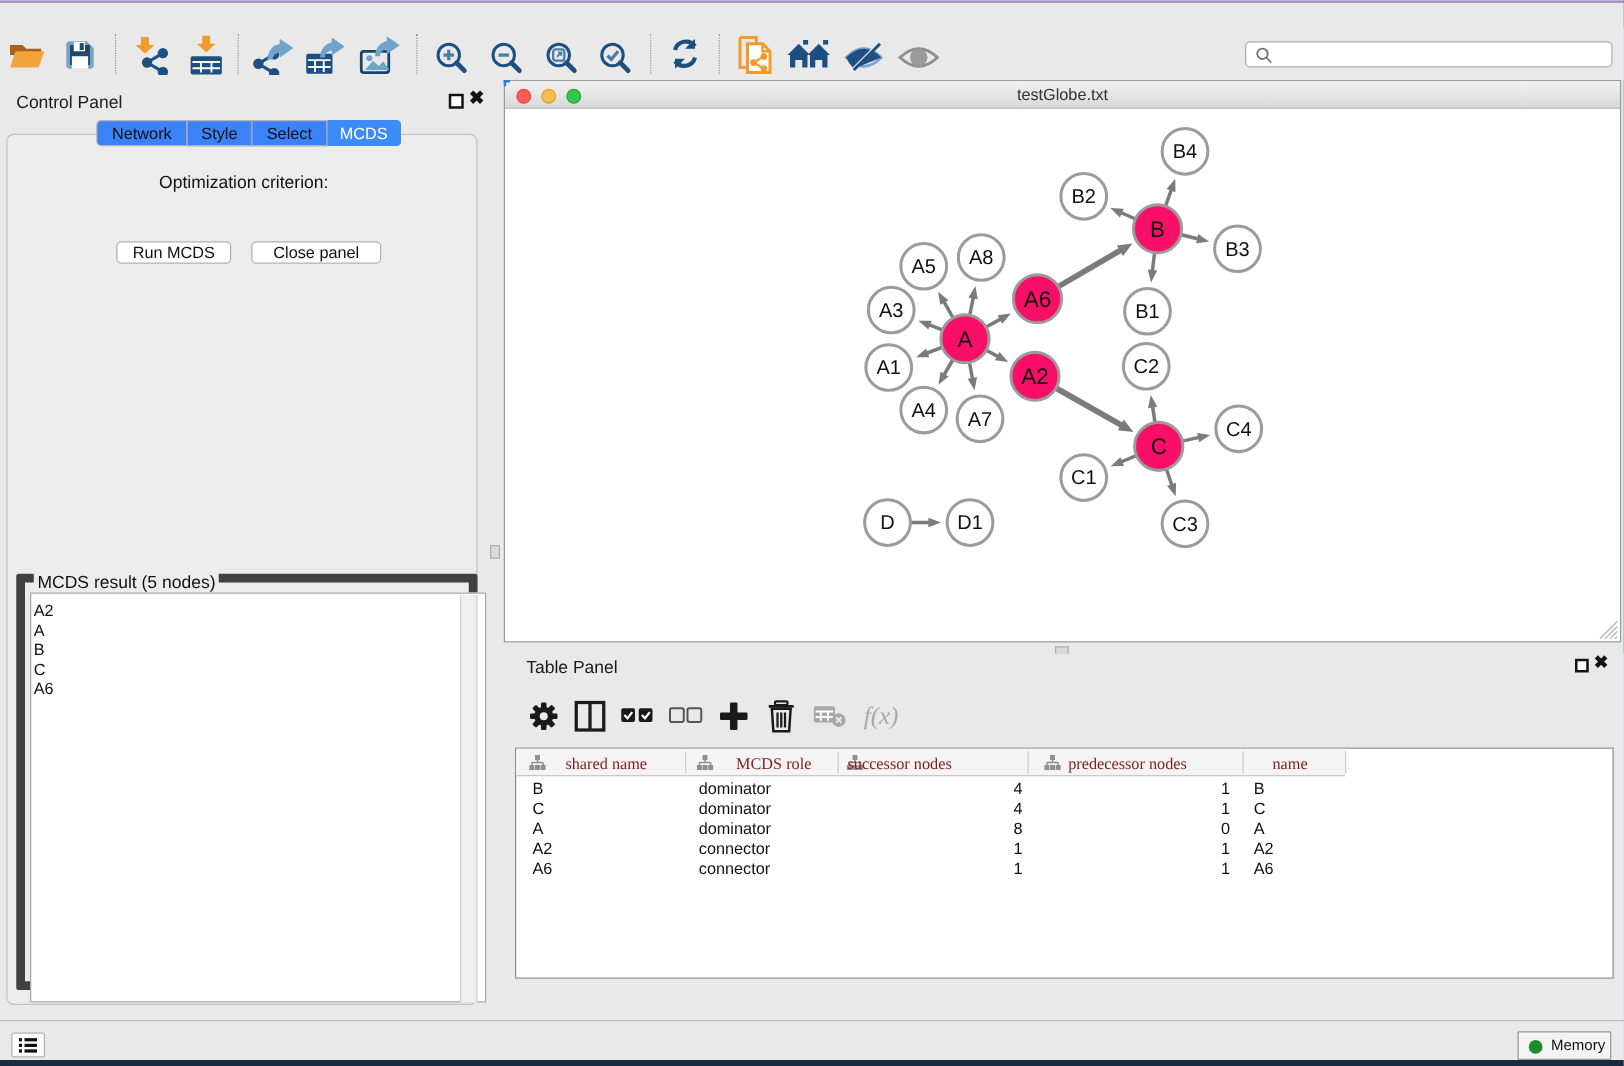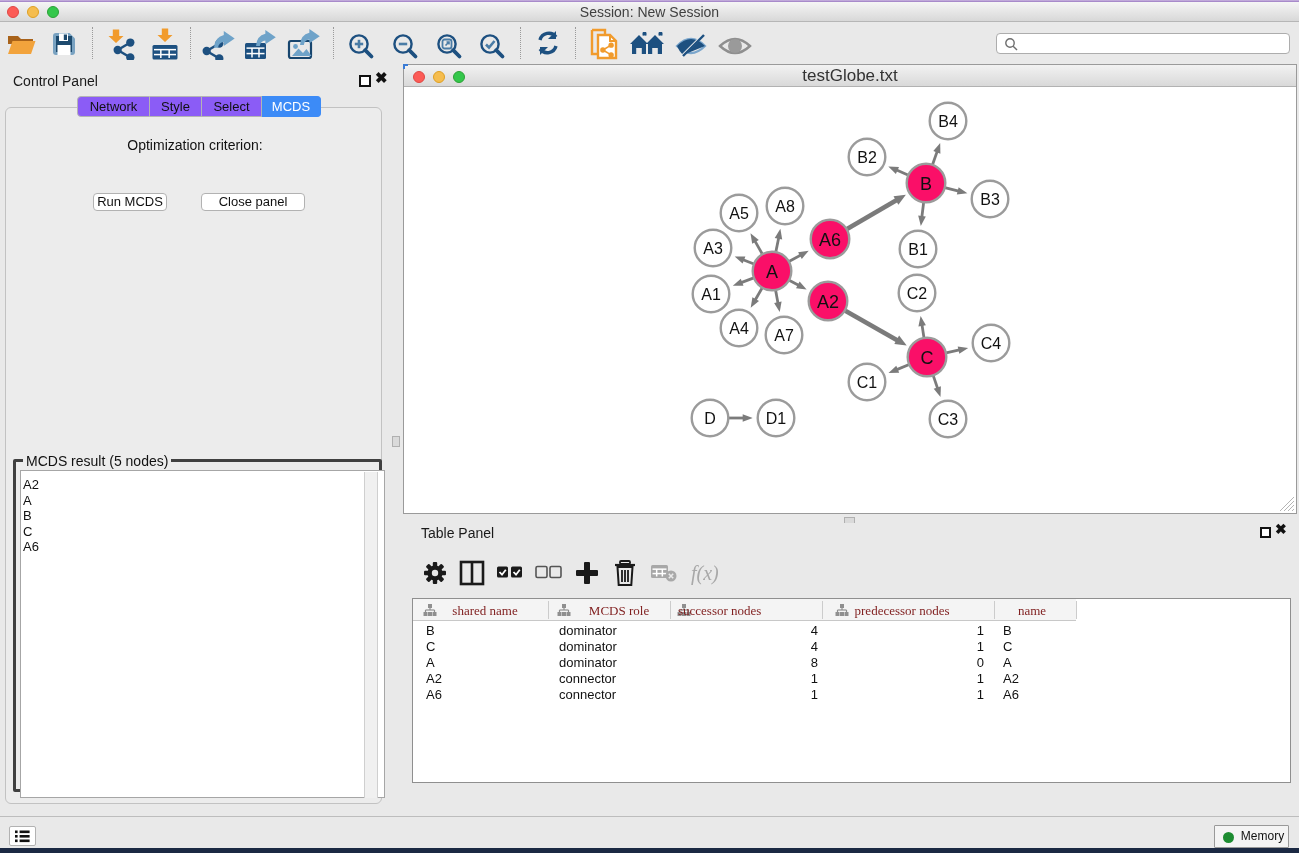--- a/index.html
+++ b/index.html
@@ -10,32 +10,32 @@
 .title { width:100%; text-align:center; font-size:14px; color:#404040; line-height:20px; }
 .toolbar { position:absolute; left:0; top:20px; width:1299px; height:42px; background:#e9e9e9; }
 .tsep { position:absolute; top:5px; height:32px; width:0; border-left:1px dotted #9a9a9a; }
 .search { position:absolute; left:996px; top:11px; width:294px; height:21px; background:#fff;
   border:1px solid #adadad; border-radius:4px; }
 .cpanel { position:absolute; left:0; top:62px; width:390px; height:753px; background:#e9e9e9; }
 .phead { font-size:14px; color:#1a1a1a; }
 .inner { position:absolute; left:5px; top:43px; width:377px; height:697px; background:#ececec;
   border:1px solid #c2c2c2; border-radius:6px; }
 .tabrow { position:absolute; left:77px; top:32px; height:21px; display:flex; z-index:3; }
-.tab { font-size:13px; color:#111; background:#8b5cf6; border:1px solid #b4b4b4; border-left:none;
+.tab { font-size:13px; color:#111; background:#3b82f6; border:1px solid #b4b4b4; border-left:none;
   text-align:center; line-height:19px; }
 .tab.first { border-left:1px solid #b4b4b4; border-radius:4px 0 0 4px; }
 .tab.sel { background:#3c8bf7; color:#fff; border-color:#3c8bf7; border-radius:0 4px 4px 0; }
 .btn { position:absolute; background:#fff; border:1px solid #b2b2b2; border-radius:4px;
   font-size:13px; color:#111; text-align:center; }
 .combo { position:absolute; left:43px; top:95px; width:311px; height:22px; background:#fff;
   border:1px solid #b2b2b2; border-radius:5px; font-size:14px; color:#111; line-height:20px; }
 .combocap { position:absolute; right:-1px; top:-1px; width:19px; height:22px; border-radius:0 5px 5px 0;
   background:linear-gradient(#6fa9fa,#2a70ee); }
 .fieldset { position:absolute; left:13px; top:395px; width:369px; height:333px;
-  border:3px solid #404040; border-radius:2px; }
+  border:7px solid #404040; border-radius:2px; }
 .fieldlab { position:absolute; left:7px; top:-9px; background:#ececec; padding:0 3px;
   font-size:14px; color:#111; }
 .listbox { position:absolute; left:4px; top:8px; width:365px; height:328px; background:#fff;
   border:1px solid #a6a6a6; font-size:13px; color:#111; }
 .sbtrack { position:absolute; right:6px; top:1px; width:14px; height:326px; background:#f0f0f0;
   border-left:1px solid #cfcfcf; border-right:1px solid #cfcfcf; }
 .netwin { position:absolute; left:403px; top:62px; width:894px; height:450px; background:#fff;
   border:1px solid #9a9a9a; }
 .nettitle { position:absolute; left:0; top:0; width:100%; height:22px;
   background:linear-gradient(#f2f2f2,#d9d9d9); border-bottom:1px solid #b2b2b2; }
@@ -50,26 +50,20 @@
 .btabs { position:absolute; left:269px; top:268px; height:21px; display:flex; z-index:3; }
 .btab { font-size:13px; color:#111; background:#fff; border:1px solid #b4b4b4; border-left:none;
   text-align:center; line-height:19px; }
 .statusbar { position:absolute; left:0; top:814px; width:1299px; height:32px; background:#e9e9e9;
   border-top:1px solid #bdbdbd; }
 .grip { position:absolute; background:#dadada; border:1px solid #b0b0b0; }
 </style></head><body>
 <div class="desk">
 <div class="ab" style="left:0;top:0;width:1299px;height:2px;background:linear-gradient(#cdb9e2,#9b7ac2)"></div>
 <div class="win">
-  <div class="titlebar">
-    <div class="ab" style="left:6.5px;top:4.0px;width:12px;height:12px;border-radius:50%;background:#fc5b56;border:1px solid #df4744;box-sizing:border-box"></div>
-        <div class="ab" style="left:26.5px;top:4.0px;width:12px;height:12px;border-radius:50%;background:#f5bd4f;border:1px solid #dfa023;box-sizing:border-box"></div>
-        <div class="ab" style="left:46.5px;top:4.0px;width:12px;height:12px;border-radius:50%;background:#34c74b;border:1px solid #2ca136;box-sizing:border-box"></div>
-    <div class="title">Session: New Session</div>
-  </div>
   <div class="toolbar">
     <div class="tsep" style="left:92px"></div>
         <div class="tsep" style="left:190px"></div>
         <div class="tsep" style="left:333px"></div>
         <div class="tsep" style="left:520px"></div>
         <div class="tsep" style="left:575px"></div>
     <svg class="ab" style="left:4.0px;top:7.0px" width="34" height="30" viewBox="0 0 34 30">
           <path d="M4 7 h10 l3 3 h12 v5 H4 Z" fill="#a8621a"></path>
           <path d="M4 25 L8.5 12 H31.5 L27 25 Z" fill="#f2a33c"></path>
         </svg>
@@ -185,40 +179,40 @@
     <div class="ab" style="left:359px;top:11px;width:12px;height:12px;border:2px solid #111;background:#fff"></div>
     <div class="ab" style="left:375px;top:5px;font-size:15px;font-weight:bold;color:#111">✖</div>
     <div class="inner"></div>
     <div class="tabrow">
       <div class="tab first" style="width:73px">Network</div>
       <div class="tab" style="width:52px">Style</div>
       <div class="tab" style="width:60px">Select</div>
       <div class="tab sel" style="width:59px">MCDS</div>
     </div>
     <div class="ab" style="left:0;top:73px;width:390px;text-align:center;font-size:14px;color:#111">Optimization criterion:</div>
-    <div class="btn" style="left:93px;top:129px;width:74px;height:18px;line-height:16px">Run MCDS</div>
+    <div class="btn" style="left:93px;top:129px;width:92px;height:18px;line-height:16px">Run MCDS</div>
     <div class="btn" style="left:201px;top:129px;width:104px;height:18px;line-height:16px">Close panel</div>
     <div class="fieldset">
       <div class="fieldlab">MCDS result (5 nodes)</div>
       <div class="listbox">
         <div style="padding:6px 0 0 2px;line-height:15.5px">A2<br>A<br>B<br>C<br>A6</div>
         <div class="sbtrack"></div>
       </div>
     </div>
   </div>
 
   <div class="grip" style="left:392px;top:434px;width:8px;height:11px"></div>
   <div class="grip" style="left:844px;top:515px;width:11px;height:7px"></div>
 
   <div class="netwin">
     <div class="nettitle">
       <div class="ab" style="left:9.0px;top:6.0px;width:12px;height:12px;border-radius:50%;background:#fc5b56;border:1px solid #df4744;box-sizing:border-box"></div>
           <div class="ab" style="left:29.0px;top:6.0px;width:12px;height:12px;border-radius:50%;background:#f5bd4f;border:1px solid #dfa023;box-sizing:border-box"></div>
           <div class="ab" style="left:49.0px;top:6.0px;width:12px;height:12px;border-radius:50%;background:#34c74b;border:1px solid #2ca136;box-sizing:border-box"></div>
-      <div class="title" style="color:#333;font-size:17px;line-height:22px">testGlobe.txt</div>
+      <div class="title" style="color:#333;font-size:13px;line-height:22px">testGlobe.txt</div>
     </div>
     <svg class="ab" style="left:0;top:23px" width="892" height="425" viewBox="0 0 892 425">
       <line x1="359.4" y1="168.0" x2="351.0" y2="153.1" stroke="#7b7b7b" stroke-width="2.8"></line>
 <polygon points="346.5,145.3 354.8,152.1 348.2,155.8" fill="#7b7b7b"></polygon>
 <line x1="371.4" y1="166.0" x2="374.7" y2="149.7" stroke="#7b7b7b" stroke-width="2.8"></line>
 <polygon points="376.4,140.8 378.2,151.4 370.7,149.9" fill="#7b7b7b"></polygon>
 <line x1="351.9" y1="176.7" x2="339.1" y2="171.7" stroke="#7b7b7b" stroke-width="2.8"></line>
 <polygon points="330.7,168.5 341.4,168.6 338.6,175.6" fill="#7b7b7b"></polygon>
 <line x1="351.8" y1="189.1" x2="337.2" y2="194.6" stroke="#7b7b7b" stroke-width="2.8"></line>
 <polygon points="328.8,197.8 336.8,190.7 339.5,197.8" fill="#7b7b7b"></polygon>

